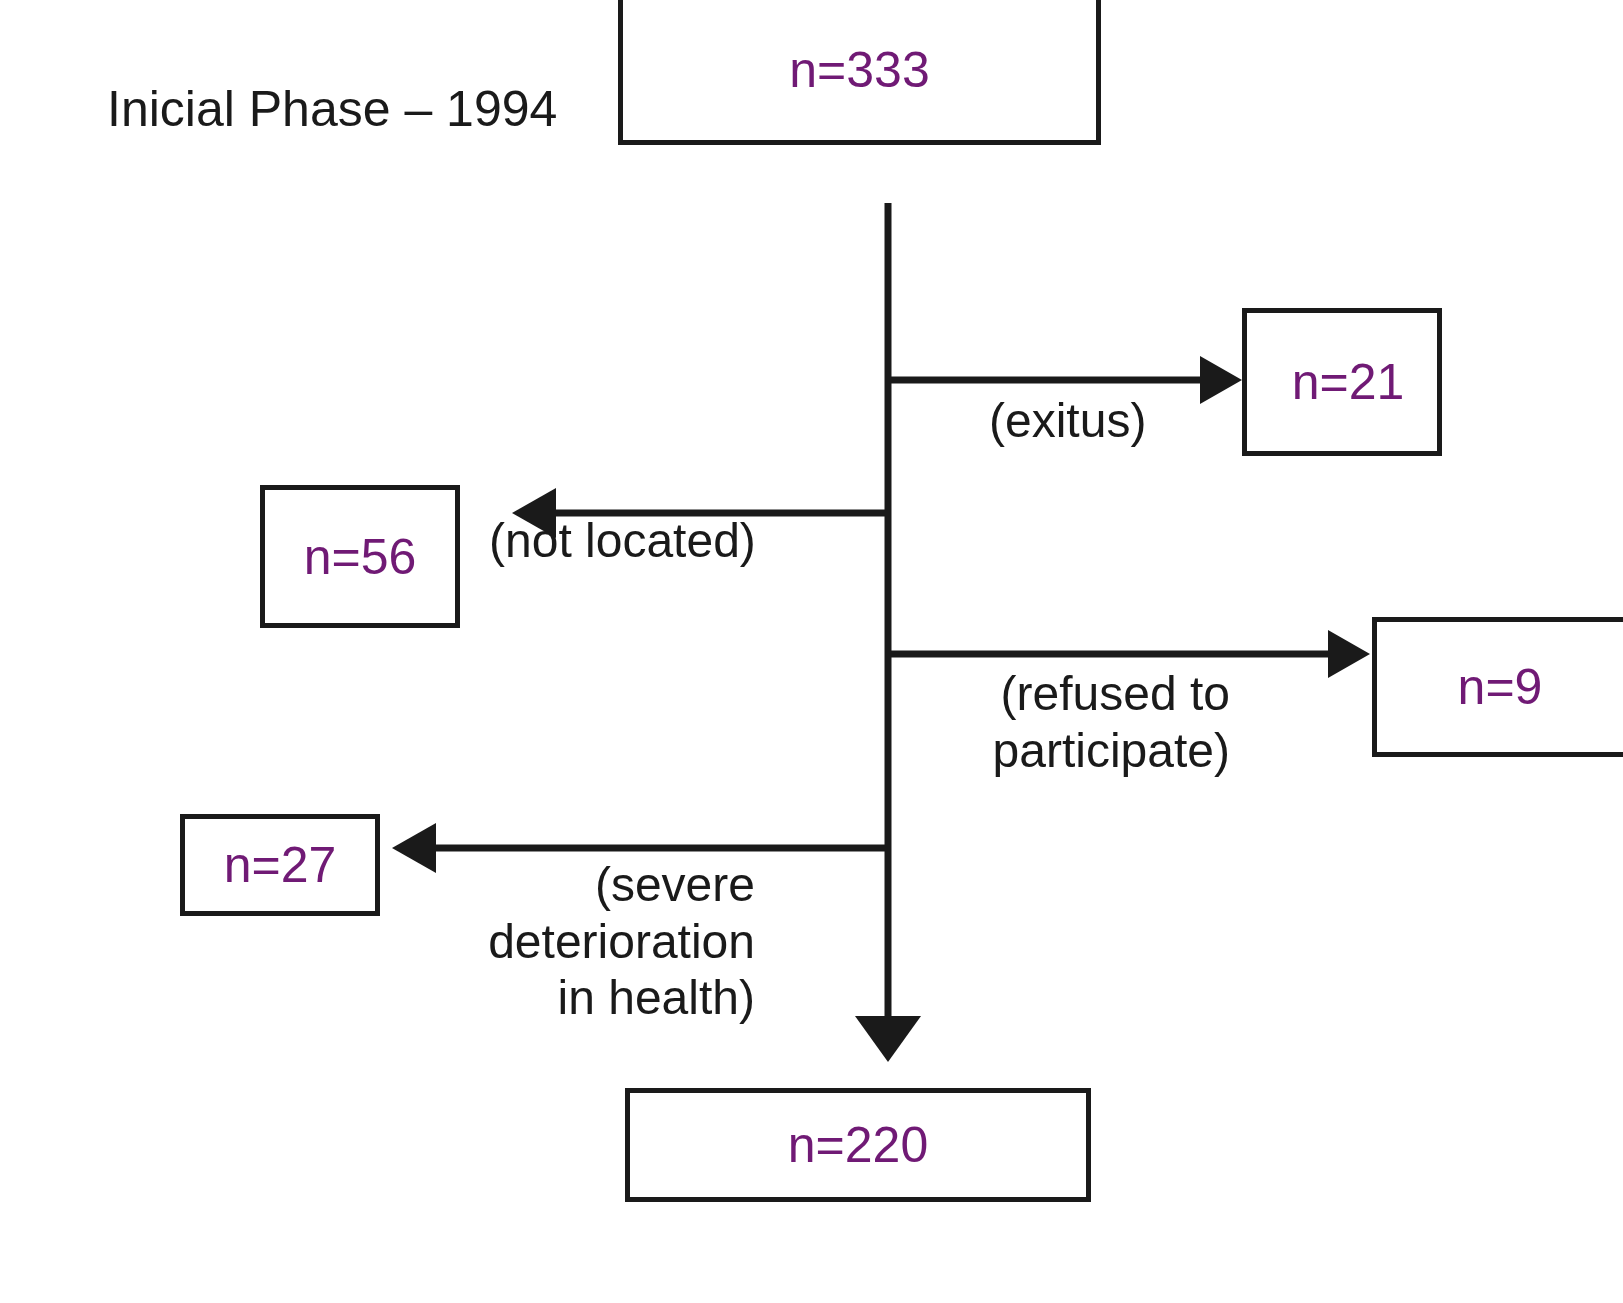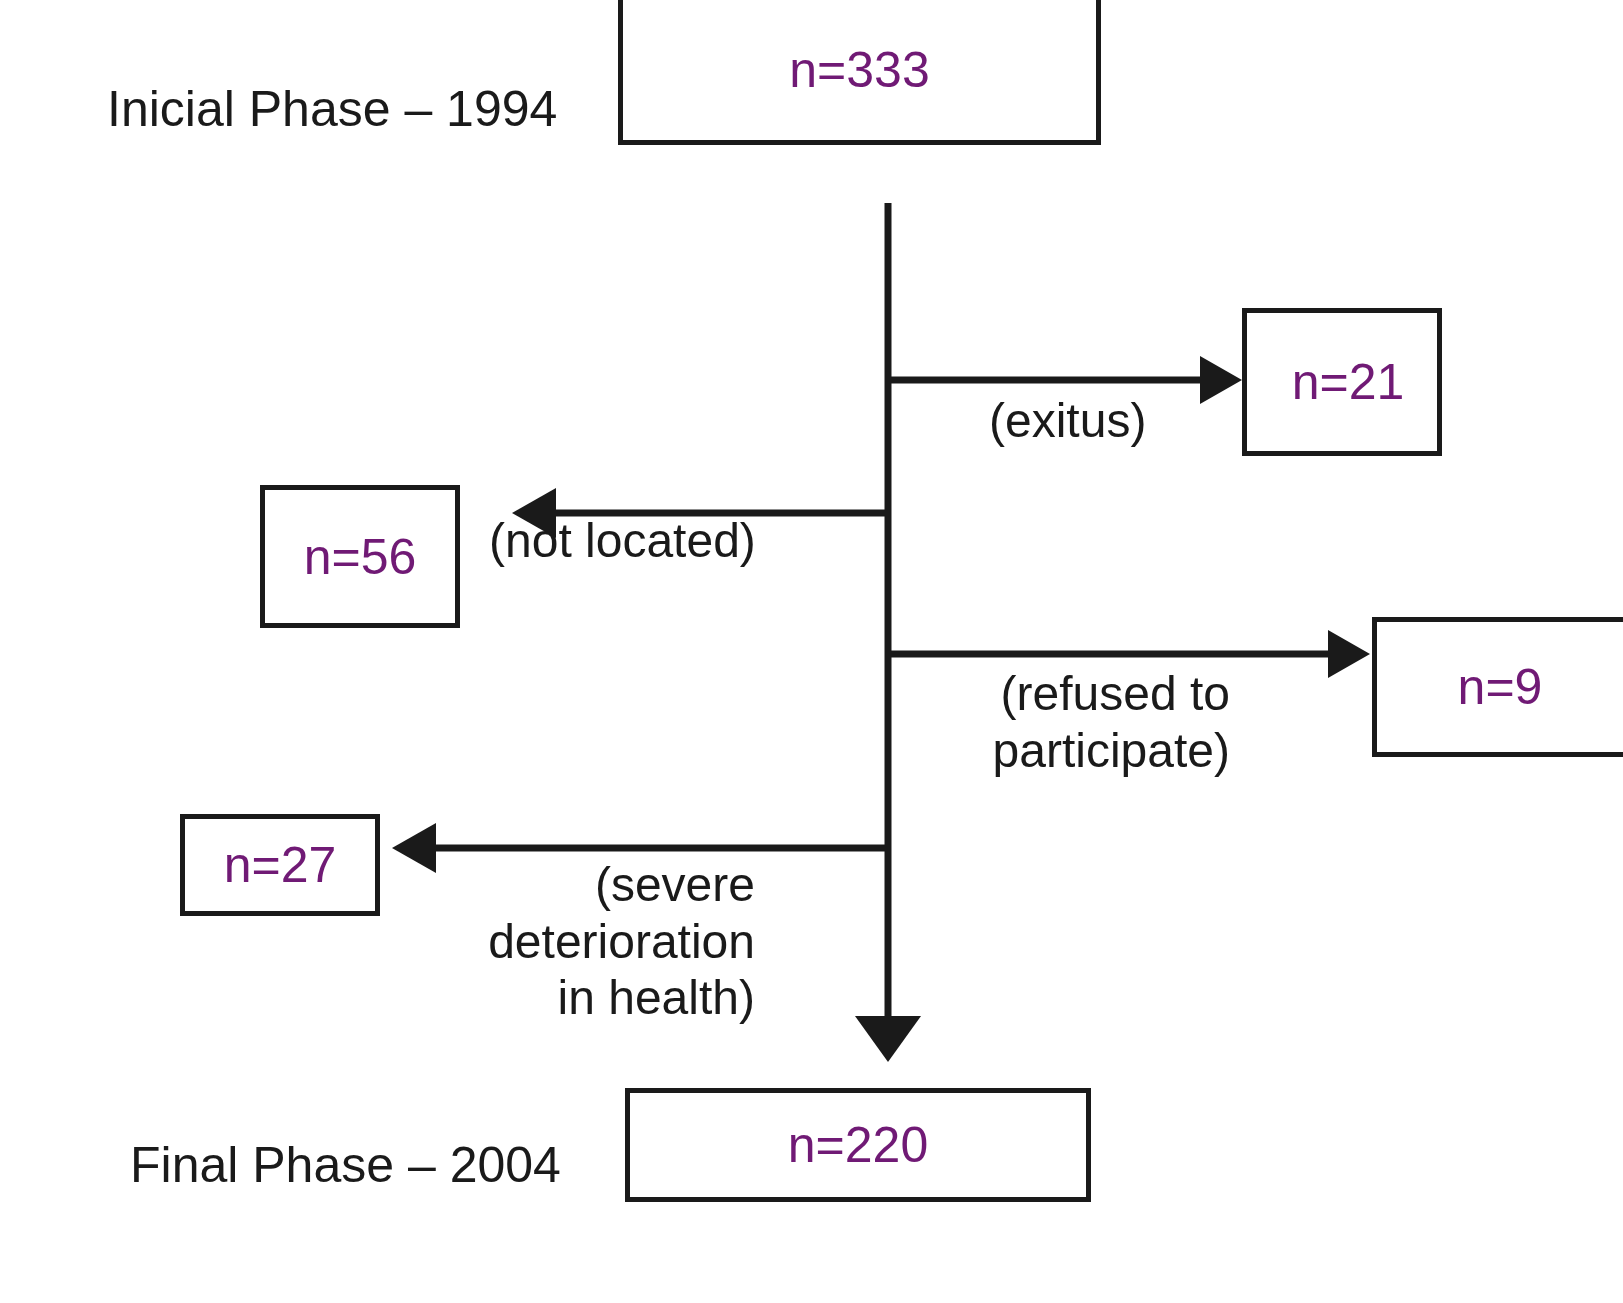--- a/index.html
+++ b/index.html
@@ -90,21 +90,20 @@
     <polygon points="1370,654 1328,630 1328,678" fill="#1a1a1a"></polygon>
 
     <line x1="888" y1="848" x2="425" y2="848" stroke="#1a1a1a" stroke-width="7"></line>
     <polygon points="392,848 436,823 436,873" fill="#1a1a1a"></polygon>
 
     <polygon points="888,1062 855,1016 921,1016" fill="#1a1a1a"></polygon>
   </svg>
 
   <div class="phase-label" id="label-initial">Inicial Phase – 1994</div>
 
-  <div class="phase-label" id="label-final">Final Phase – 2004</div>
 
   <div class="node-box" id="box-initial">
     <span class="node-text">n=333</span>
   </div>
 
   <div class="node-box" id="box-exitus">
     <span class="node-text">n=21</span>
   </div>
 
   <div class="node-box" id="box-notlocated">

